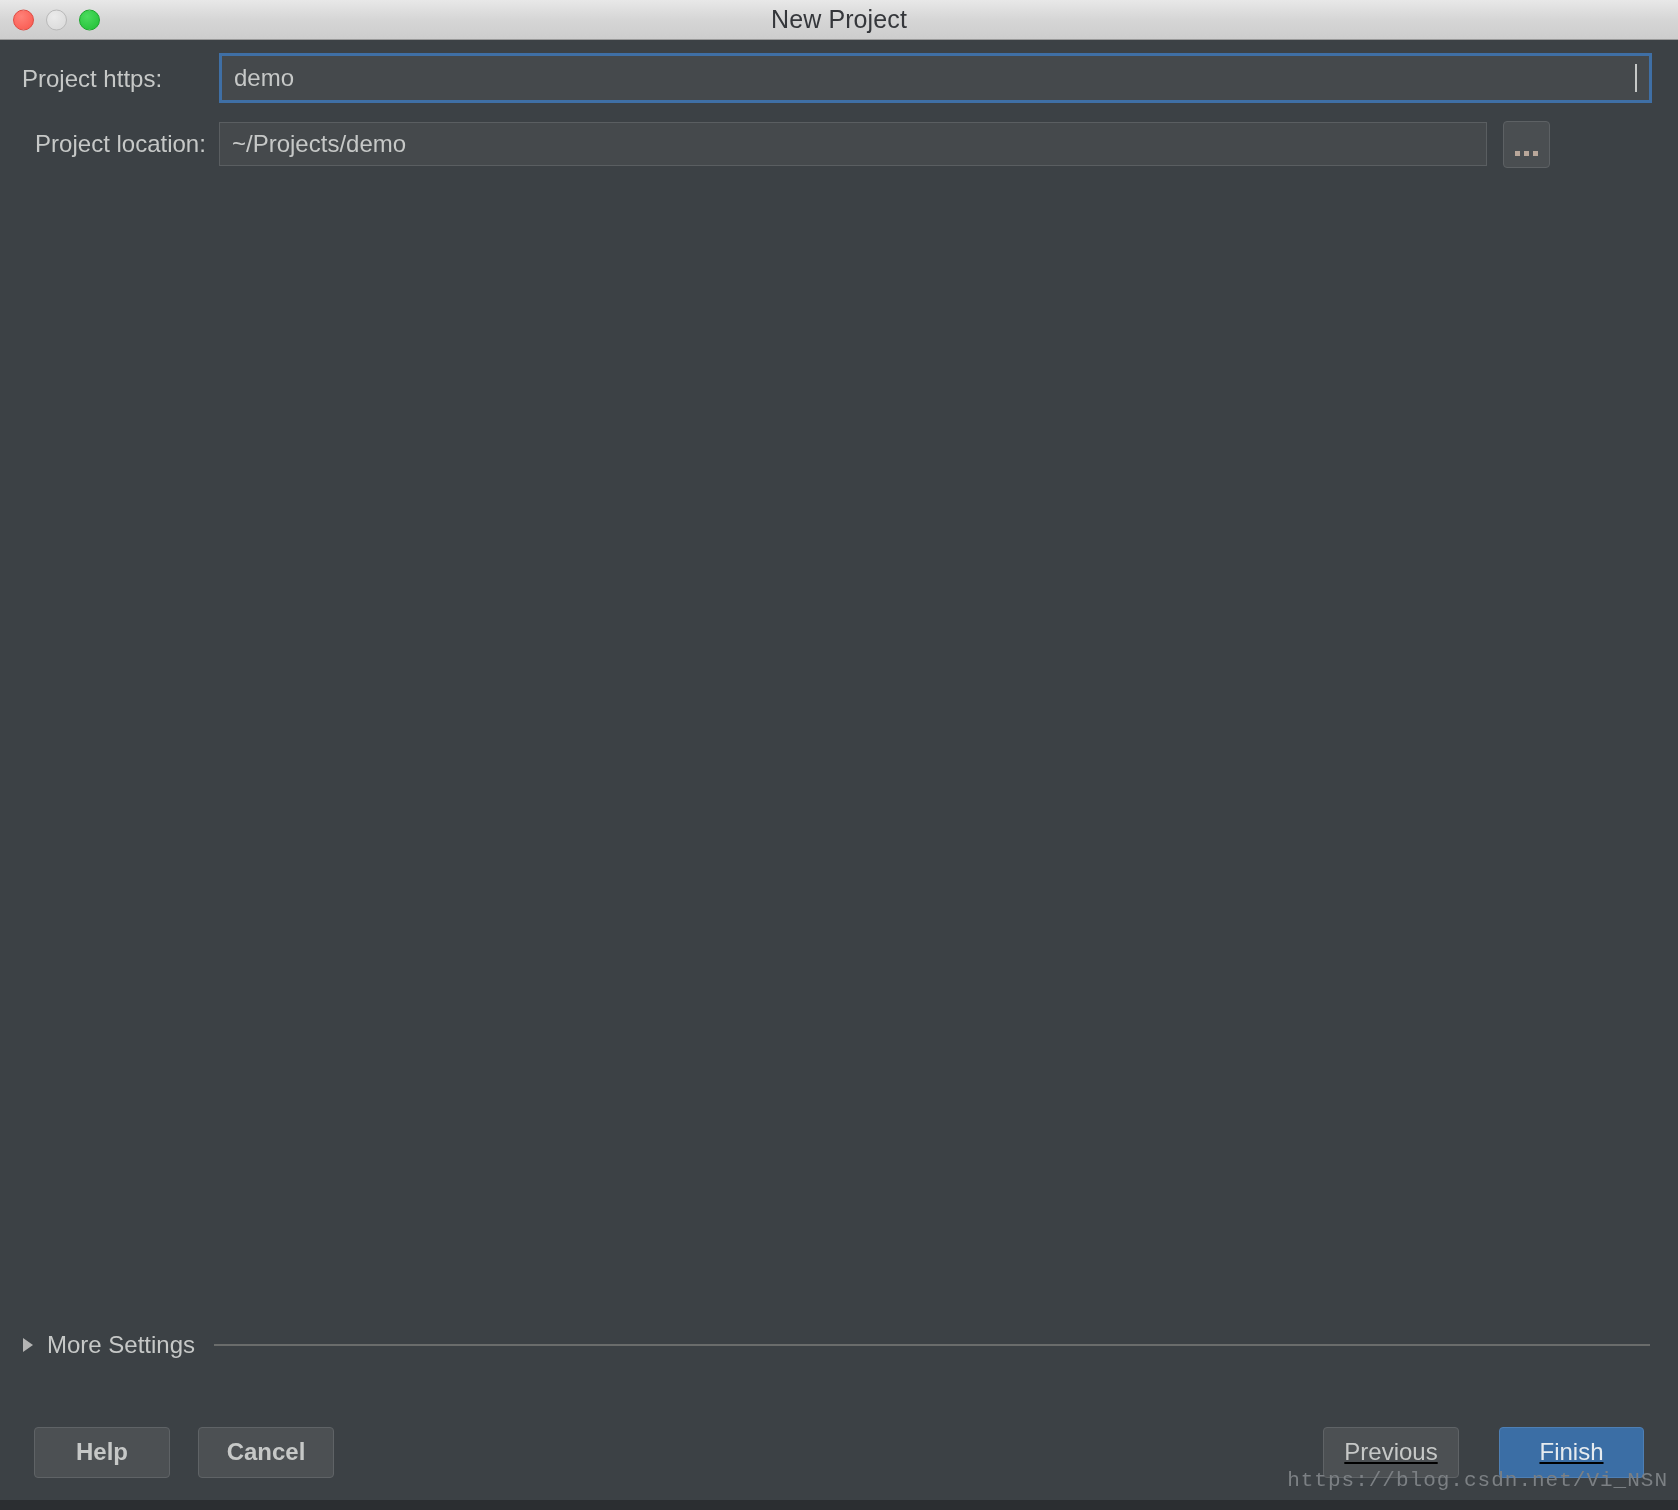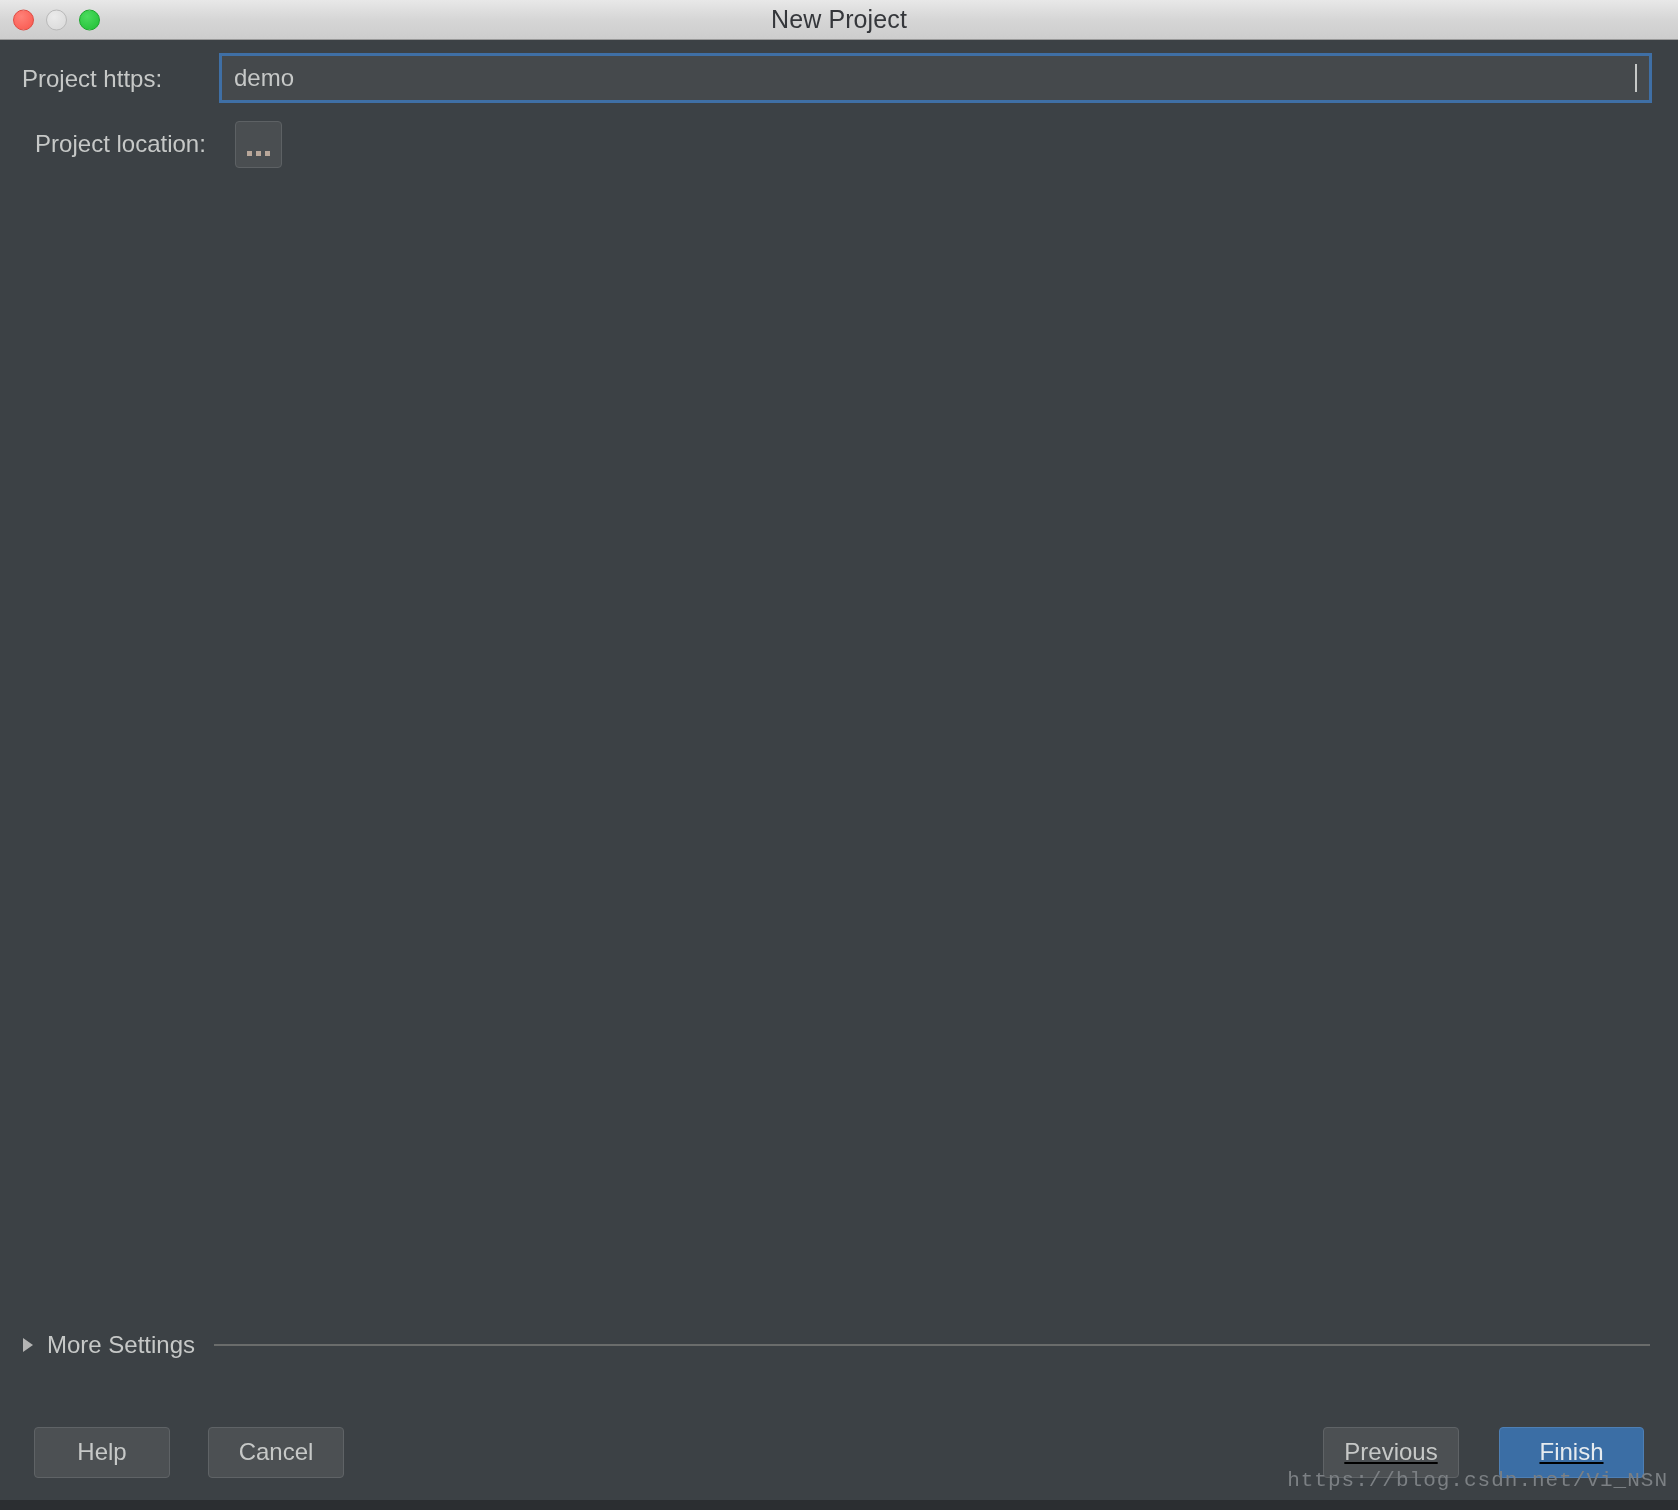--- a/index.html
+++ b/index.html
@@ -181,21 +181,21 @@
 
   
   .button-bar {
     height: 96px;
     display: flex;
     align-items: center;
     padding: 0 34px;
     box-sizing: border-box;
     position: relative;
   }
-  .btn-group-left  { display: flex; gap: 38px; }
+  .btn-group-left  { display: flex; gap: 28px; font-weight: bold; }
   .btn-group-right { display: flex; gap: 40px; margin-left: auto; text-decoration: underline; }
 
   .btn {
     min-width: 136px;
     height: 51px;
     background: #4c5053;
     border: 1px solid #5f6366;
     border-radius: 4px;
     color: #c6c8c7;
     font-size: 24px;
@@ -251,20 +251,23 @@
       <div class="form-row row-name">
         <div class="form-label label-name">Project https:</div>
         <div class="text-field field-name focused">
           <span>demo</span>
             <span class="caret"></span>
         </div>
       </div>
 
       <div class="form-row row-location">
         <div class="form-label label-location">Project location:</div>
+        <div class="text-field field-location">
+          <span>~/Projects/demo</span>
+        </div>
         <div class="browse-button">
           <span class="dot"></span>
           <span class="dot"></span>
           <span class="dot"></span>
         </div>
       </div>
 
     </div>
 
     <div class="spacer"></div>

